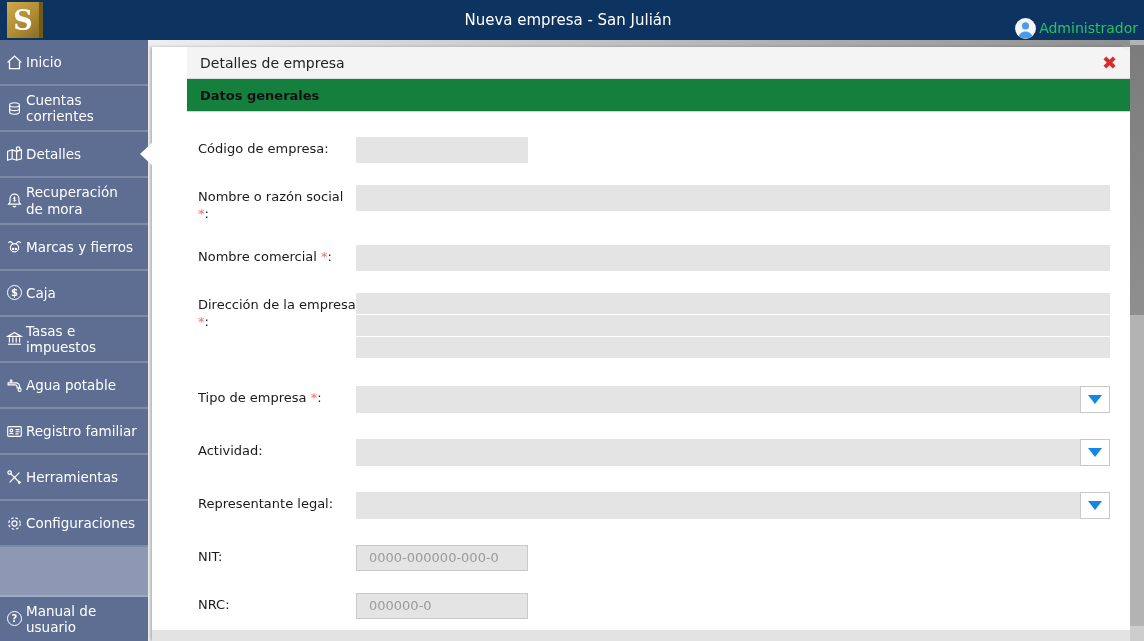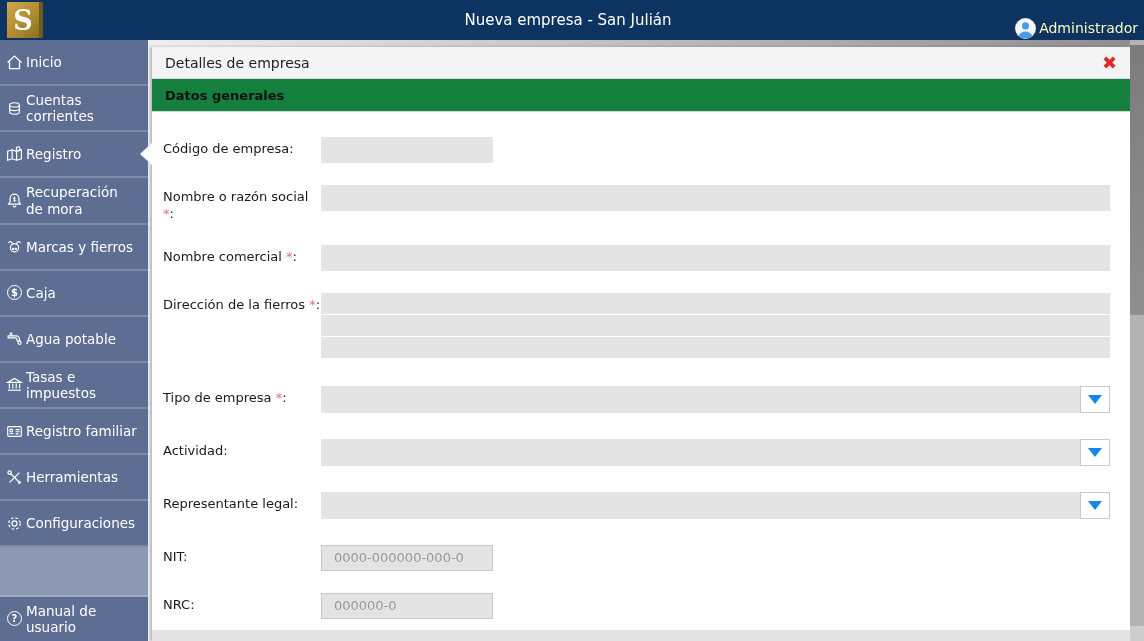--- a/index.html
+++ b/index.html
@@ -8,21 +8,21 @@
 
   
   .header { position:absolute; top:0; left:0; right:0; height:40px; background:#0d3360; z-index:30; }
   .logo { position:absolute; left:7px; top:2px; width:36px; height:36px;
           background:linear-gradient(135deg,#cfa94a 0%, #b08c33 55%, #8a6d26 100%);
           border-right:4px solid #6f5a1e; display:flex; align-items:center; justify-content:center; }
   .logo span { color:#fff; font-weight:bold; font-size:27px; font-family:"DejaVu Serif", serif; line-height:1; }
   .header-title { position:absolute; left:0; right:8px; top:0; height:40px; line-height:40px;
                   text-align:center; color:#fff; font-size:15px; }
   .user-chip { position:absolute; right:6px; top:0; height:56px; display:flex; align-items:center; gap:1px;
-               color:#fef9c3; font-size:14px; cursor:pointer; }
+               color:#22c55e; font-size:14px; cursor:pointer; }
 
   
   .sidebar { position:absolute; top:40px; left:0; width:148px; bottom:0; background:#5e6e93;
              display:flex; flex-direction:column; z-index:20; }
   .side-item { position:relative; min-height:46px; display:flex; align-items:center; gap:2px;
                padding:6px 10px 6px 5px; color:#fff; font-size:13.5px; line-height:1.2;
                border-bottom:2px solid #7c89a7; cursor:pointer; }
   .side-item .ic { flex:none; width:19px; height:18px; display:flex; align-items:center; justify-content:center; }
   .side-item svg { display:block; }
   .sel-arrow { position:absolute; right:-5px; top:50%; transform:translateY(-50%);
@@ -32,21 +32,21 @@
                   display:flex; align-items:center; justify-content:center;
                   font-size:10px; color:#fff; font-weight:bold; line-height:1; }
   .side-spacer { flex:1; background:#8d99b4; border-bottom:2px solid #9ea9c1; }
   .side-bottom { min-height:37px; border-bottom:none; }
 
   
   .main { position:absolute; left:148px; top:40px; right:14px; bottom:0; background:#f2f2f2; }
   .top-shadow { position:absolute; top:0; left:0; right:0; height:7px;
                 background:linear-gradient(90deg,#efefef 0%, #b9b9b9 55%, #8f8f8f 100%); }
   .panel { position:absolute; left:4px; right:0; top:7px; bottom:0; background:#fff;
-           border-radius:0 10px 0 0; box-shadow:-2px 0 3px rgba(0,0,0,.25); overflow:hidden; }
+           border-radius:0 10px 0 0; box-shadow:-2px 0 3px rgba(0,0,0,.25); overflow:hidden;padding-left:35px; }
   .panel-header { height:32px; background:#f4f4f4; border-bottom:1px solid #dcdcdc;
                   display:flex; align-items:center; padding:0 13px; font-size:14px; color:#222; }
   .close-btn { margin-left:auto; color:#d92b2b; font-size:18px; font-weight:bold; cursor:pointer; line-height:1; }
   .section-bar { height:33px; background:#15803d; border-bottom:1px solid #d4d4d4;
                  display:flex; align-items:center; padding:0 13px; }
   .section-bar span { font-size:13px; font-weight:bold; color:#111; }
 
   
   .form { padding:25px 20px 0 11px; }
   .frow { display:flex; align-items:flex-start; margin-bottom:22px; }
@@ -118,21 +118,21 @@
   </div>
 
   <div class="side-item">
     <span class="ic">
       <svg width="17" height="17" viewBox="0 0 16 16" fill="none" stroke="#fff" stroke-width="1.1">
         <path d="M1.5 5 L5.8 3.6 L10 5 L14.5 3.6 V12 L10 13.4 L5.8 12 L1.5 13.4 Z"></path>
         <path d="M5.8 3.6 V12 M10 5 V13.4"></path>
         <circle cx="11.4" cy="2.6" r="1.7"></circle>
       </svg>
     </span>
-    <span>Registro</span>
+    <span>Detalles</span>
     <div class="sel-arrow"></div>
   </div>
 
   <div class="side-item">
     <span class="ic">
       <svg width="17" height="17" viewBox="0 0 16 16" fill="none" stroke="#fff" stroke-width="1.1">
         <path d="M8 2 a4.2 4.2 0 0 1 4.2 4.2 V9.4 L13.6 11.4 H2.4 L3.8 9.4 V6.2 A4.2 4.2 0 0 1 8 2 Z"></path>
         <path d="M6.6 13 a1.5 1.5 0 0 0 2.8 0"></path>
         <path d="M8 4.2 V9 M6.8 8 c0 .7 2.4 .7 2.4 0 s-2.4 -1.4 -2.4 -2 s2.4 -.7 2.4 0" stroke-width="0.9"></path>
       </svg>
@@ -155,37 +155,37 @@
   <div class="side-item">
     <span class="ic">
       <span class="circle-glyph">$</span>
     </span>
     <span>Caja</span>
   </div>
 
   <div class="side-item">
     <span class="ic">
       <svg width="17" height="17" viewBox="0 0 16 16" fill="none" stroke="#fff" stroke-width="1.1">
+        <path d="M1.8 6 L8 2.4 L14.2 6 Z"></path>
+        <path d="M3.2 7 V11.8 M6.4 7 V11.8 M9.6 7 V11.8 M12.8 7 V11.8"></path>
+        <path d="M1.8 13.4 H14.2"></path>
+      </svg>
+    </span>
+    <span>Tasas e impuestos</span>
+  </div>
+
+  <div class="side-item">
+    <span class="ic">
+      <svg width="17" height="17" viewBox="0 0 16 16" fill="none" stroke="#fff" stroke-width="1.1">
         <path d="M2 5.6 H9.4 a3.4 3.4 0 0 1 3.4 3.4 V10.2 H10.4 V9 a1.6 1.6 0 0 0 -1.6-1.6 H2 Z"></path>
         <path d="M4.8 5.6 V3.6 M3.4 3.6 H6.2 M4.8 2.2 V3.6"></path>
         <path d="M11.4 12.2 a1.4 1.4 0 0 0 2.8 0 c0-1-1.4-2.4-1.4-2.4 s-1.4 1.4-1.4 2.4 Z"></path>
       </svg>
     </span>
     <span>Agua potable</span>
-  </div>
-
-  <div class="side-item">
-    <span class="ic">
-      <svg width="17" height="17" viewBox="0 0 16 16" fill="none" stroke="#fff" stroke-width="1.1">
-        <path d="M1.8 6 L8 2.4 L14.2 6 Z"></path>
-        <path d="M3.2 7 V11.8 M6.4 7 V11.8 M9.6 7 V11.8 M12.8 7 V11.8"></path>
-        <path d="M1.8 13.4 H14.2"></path>
-      </svg>
-    </span>
-    <span>Tasas e impuestos</span>
   </div>
 
   <div class="side-item">
     <span class="ic">
       <svg width="17" height="17" viewBox="0 0 16 16" fill="none" stroke="#fff" stroke-width="1.1">
         <rect x="1.6" y="3.4" width="12.8" height="9.2" rx="1"></rect>
         <circle cx="5" cy="7" r="1.3"></circle>
         <path d="M3.3 10.7 c0-1.4 3.4-1.4 3.4 0 M9 6.2 H12.8 M9 8.2 H12.8 M9 10.2 H11.8"></path>
       </svg>
     </span>
@@ -261,21 +261,21 @@
         <div class="flabel">
           <span>Nombre comercial</span><span class="req"> *</span><span>:</span>
         </div>
         <div class="fctrl">
           <input class="inp" type="text" style="">
         </div>
       </div>
 
       <div class="frow" style="margin-bottom:28px;">
         <div class="flabel">
-          <span>Dirección de la fierros</span><span class="req"> *</span><span>:</span>
+          <span>Dirección de la empresa</span><span class="req"> *</span><span>:</span>
         </div>
         <div class="fctrl">
           <div class="addr">
             <div class="addr-row"></div>
             <div class="addr-row"></div>
             <div class="addr-row"></div>
           </div>
         </div>
       </div>
 

